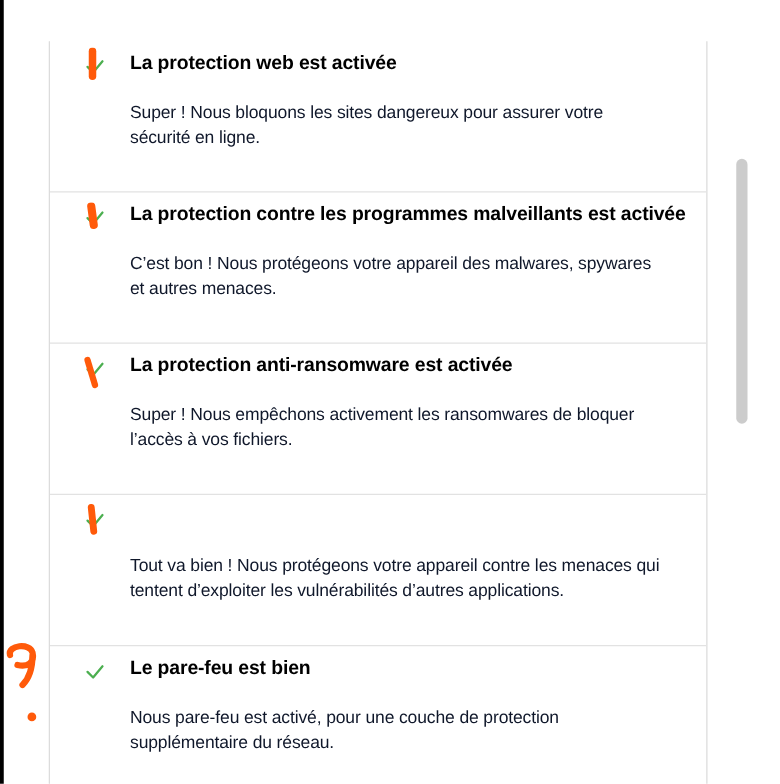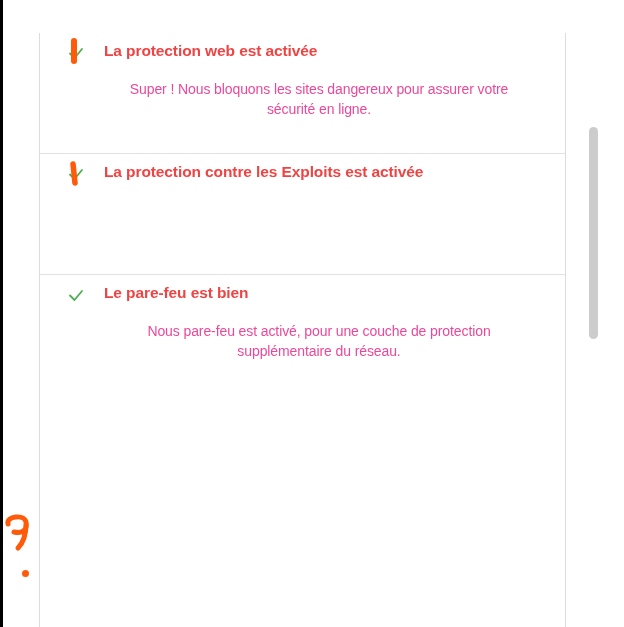--- a/index.html
+++ b/index.html
@@ -48,34 +48,33 @@
     position: absolute;
     left: 27px;
     width: 14px;
   }
   .title {
     position: absolute;
     left: 64px;
     top: 9px;
     font-size: 15.5px;
     font-weight: bold;
-    color: #ef4444;
+    color: #000000;
     white-space: nowrap;
     letter-spacing: -0.1px;
   }
   .desc {
     position: absolute;
     left: 64px;
     top: 46px;
     width: 430px;
     font-size: 14px;
     line-height: 20px;
-    color: #ec4899;
+    color: #0f172a;
     letter-spacing: -0.1px;
-    text-align: center;
   }
   .scrollbar {
     position: absolute;
     left: 589px;
     top: 127px;
     width: 9px;
     height: 212px;
     background: #cccccc;
     border-radius: 5px;
   }
@@ -107,30 +106,50 @@
     <svg class="check" viewBox="0 0 18 18">
       <path d="M3 9.5 L7.5 14 L15 5" fill="none" stroke="#4caf50" stroke-width="1.8" stroke-linecap="round" stroke-linejoin="round"></path>
     </svg>
     <svg class="mark" style="top:5px;height:26px;" viewBox="0 0 14 26">
       <path d="M7 3 L7 23" stroke="#ff5a0a" stroke-width="6" stroke-linecap="round"></path>
     </svg>
     <div class="title">La protection web est activée</div>
     <div class="desc">Super ! Nous bloquons les sites dangereux pour assurer votre sécurité en ligne.</div>
   </div>
 
+  <div class="item">
+    <svg class="check" viewBox="0 0 18 18">
+      <path d="M3 9.5 L7.5 14 L15 5" fill="none" stroke="#4caf50" stroke-width="1.8" stroke-linecap="round" stroke-linejoin="round"></path>
+    </svg>
+    <svg class="mark" style="top:8px;height:22px;" viewBox="0 0 14 22">
+      <path d="M6 3 L8 18" stroke="#ff5a0a" stroke-width="6.5" stroke-linecap="round"></path>
+    </svg>
+    <div class="title">La protection contre les programmes malveillants est activée</div>
+    <div class="desc">C’est bon ! Nous protégeons votre appareil des malwares, spywares et autres menaces.</div>
+  </div>
 
+  <div class="item">
+    <svg class="check" viewBox="0 0 18 18">
+      <path d="M3 9.5 L7.5 14 L15 5" fill="none" stroke="#4caf50" stroke-width="1.8" stroke-linecap="round" stroke-linejoin="round"></path>
+    </svg>
+    <svg class="mark" style="top:9px;height:28px;" viewBox="0 0 14 28">
+      <path d="M3 4 L9 24" stroke="#ff5a0a" stroke-width="5" stroke-linecap="round"></path>
+    </svg>
+    <div class="title">La protection anti-ransomware est activée</div>
+    <div class="desc">Super ! Nous empêchons activement les ransomwares de bloquer l’accès à vos fichiers.</div>
+  </div>
 
   <div class="item">
     <svg class="check" viewBox="0 0 18 18">
       <path d="M3 9.5 L7.5 14 L15 5" fill="none" stroke="#4caf50" stroke-width="1.8" stroke-linecap="round" stroke-linejoin="round"></path>
     </svg>
     <svg class="mark" style="top:7px;height:26px;" viewBox="0 0 14 26">
       <path d="M6 3 L8 22" stroke="#ff5a0a" stroke-width="5.5" stroke-linecap="round"></path>
     </svg>
-    <div class="title">La protection contre les Exploits est activée</div>
+    <div class="desc">Tout va bien ! Nous protégeons votre appareil contre les menaces qui tentent d’exploiter les vulnérabilités d’autres applications.</div>
   </div>
 
   <div class="item">
     <svg class="check" viewBox="0 0 18 18">
       <path d="M3 9.5 L7.5 14 L15 5" fill="none" stroke="#4caf50" stroke-width="1.8" stroke-linecap="round" stroke-linejoin="round"></path>
     </svg>
     <div class="title">Le pare-feu est bien</div>
     <div class="desc">Nous pare-feu est activé, pour une couche de protection supplémentaire du réseau.</div>
   </div>
 

